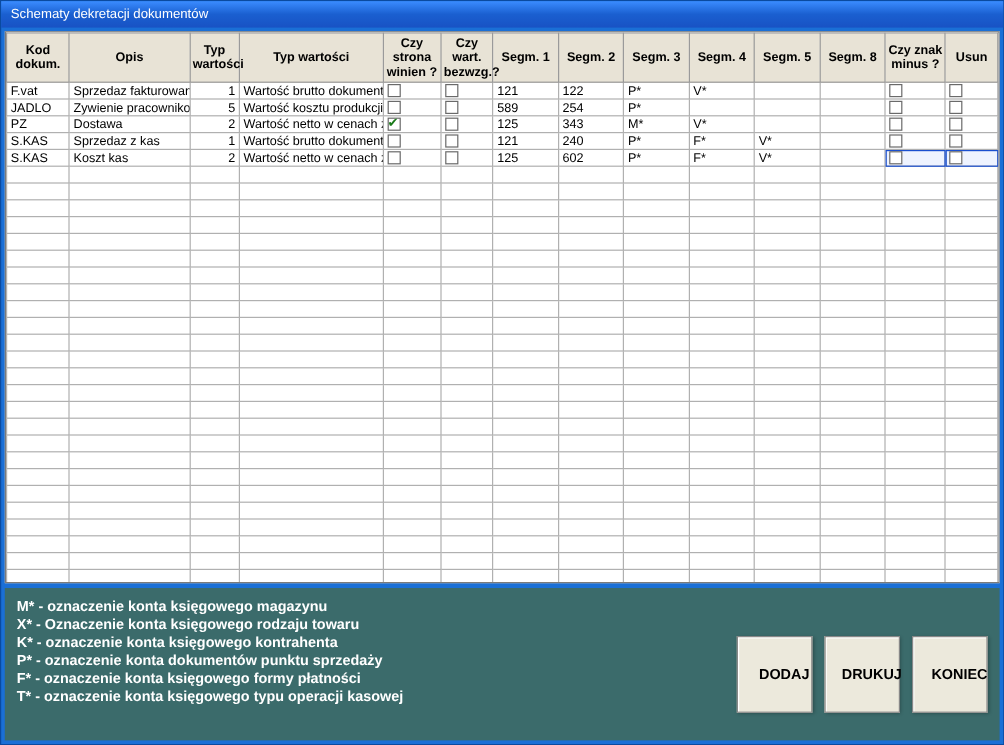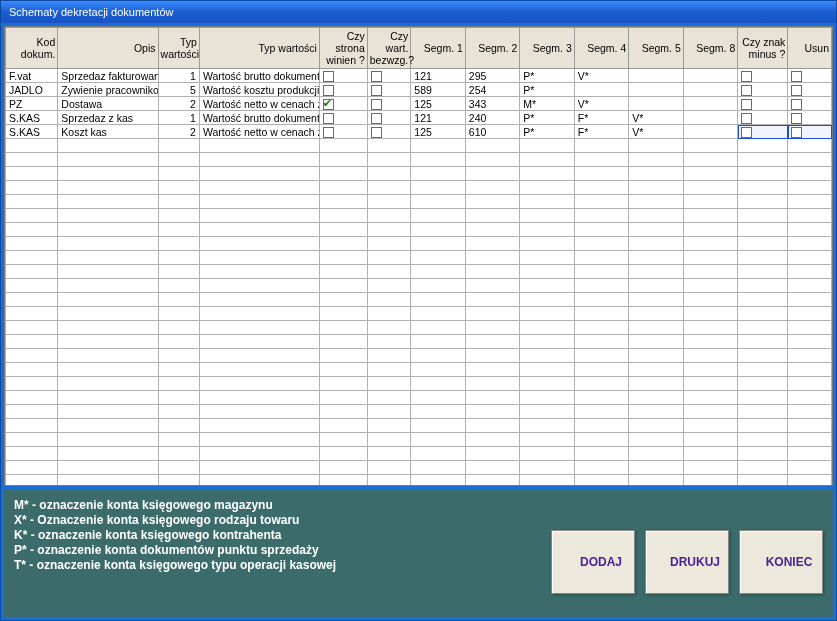--- a/index.html
+++ b/index.html
@@ -26,26 +26,26 @@
     border:1px solid #7a7a7a;
   }
   table.grid {
     border-collapse:collapse;
     width:100%;
     table-layout:fixed;
   }
   table.grid th {
     background:#e8e3d6;
     border:1px solid #9a9a9a;
-    font-weight:normal;
+    font-weight:bold;
     font-size:10.5px;
     padding:2px 2px;
     height:40px;
     vertical-align:middle;
-    text-align:right;
+    text-align:center;
   }
   table.grid td {
     border:1px solid #b0b0b0;
     height:14px;
     padding:0 3px;
     font-size:10.5px;
     white-space:nowrap;
     overflow:hidden;
     text-overflow:clip;
     vertical-align:middle;
@@ -77,27 +77,27 @@
     font-size:12px;
     padding:8px 10px 6px 10px;
     display:flex;
     justify-content:space-between;
     align-items:flex-start;
     margin:4px 3px 3px 3px;
   }
   .legend { line-height:15px; }
   .btns { display:flex; gap:10px; align-items:flex-start; margin-top:32px; }
   .btn {
-    width:84px; height:64px;
+    width:63px; height:64px;
     background:#ece9dc;
     border:1px solid #888;
     box-shadow:1px 1px 0 #fff inset, 1px 1px 3px rgba(0,0,0,0.3);
     display:flex; align-items:center; justify-content:center;
     font-weight:bold; font-size:12px;
-    color:#4c1d95;
+    color:#000000;
     cursor:pointer;
     padding-left:16px;
   }
 
   
   .c0{width:48px}.c1{width:92px}.c2{width:38px}.c3{width:110px}
   .c4{width:44px}.c5{width:40px}.c6{width:50px}.c7{width:50px}
   .c8{width:50px}.c9{width:50px}.c10{width:50px}.c11{width:50px}
   .c12{width:46px}.c13{width:40px}
 </style>
@@ -147,21 +147,21 @@
       </thead>
       <tbody id="grid-body">
           <tr>
             <td>F.vat</td>
             <td>Sprzedaz fakturowana</td>
             <td class="num">1</td>
             <td>Wartość brutto dokumentu</td>
             <td><span class="chk"></span></td>
             <td><span class="chk"></span></td>
             <td>121</td>
-            <td>295</td>
+            <td>122</td>
             <td>P*</td>
             <td>V*</td>
             <td></td>
             <td></td>
             <td><span class="chk"></span></td>
             <td><span class="chk"></span></td>
           </tr>
           <tr>
             <td>JADLO</td>
             <td>Zywienie pracownikow</td>
@@ -211,21 +211,21 @@
             <td><span class="chk"></span></td>
           </tr>
           <tr>
             <td>S.KAS</td>
             <td>Koszt kas</td>
             <td class="num">2</td>
             <td>Wartość netto w cenach zaku</td>
             <td><span class="chk"></span></td>
             <td><span class="chk"></span></td>
             <td>125</td>
-            <td>610</td>
+            <td>602</td>
             <td>P*</td>
             <td>F*</td>
             <td>V*</td>
             <td></td>
             <td class="selected-cell"><span class="chk"></span></td>
             <td class="selected-cell"><span class="chk"></span></td>
           </tr>
           <tr class="empty">
             <td></td>
             <td></td>
@@ -629,20 +629,21 @@
         </tbody>
     </table>
   </div>
 
   <div class="footer">
     <div class="legend" id="legend">
         <div>M* - oznaczenie konta księgowego magazynu</div>
         <div>X* - Oznaczenie konta księgowego rodzaju towaru</div>
         <div>K* - oznaczenie konta księgowego kontrahenta</div>
         <div>P* - oznaczenie konta dokumentów punktu sprzedaży</div>
+        <div>F* - oznaczenie konta księgowego formy płatności</div>
         <div>T* - oznaczenie konta księgowego typu operacji kasowej</div>
       </div>
     <div class="btns">
       <div class="btn">DODAJ</div>
       <div class="btn">DRUKUJ</div>
       <div class="btn">KONIEC</div>
     </div>
   </div>
 </div>
 

